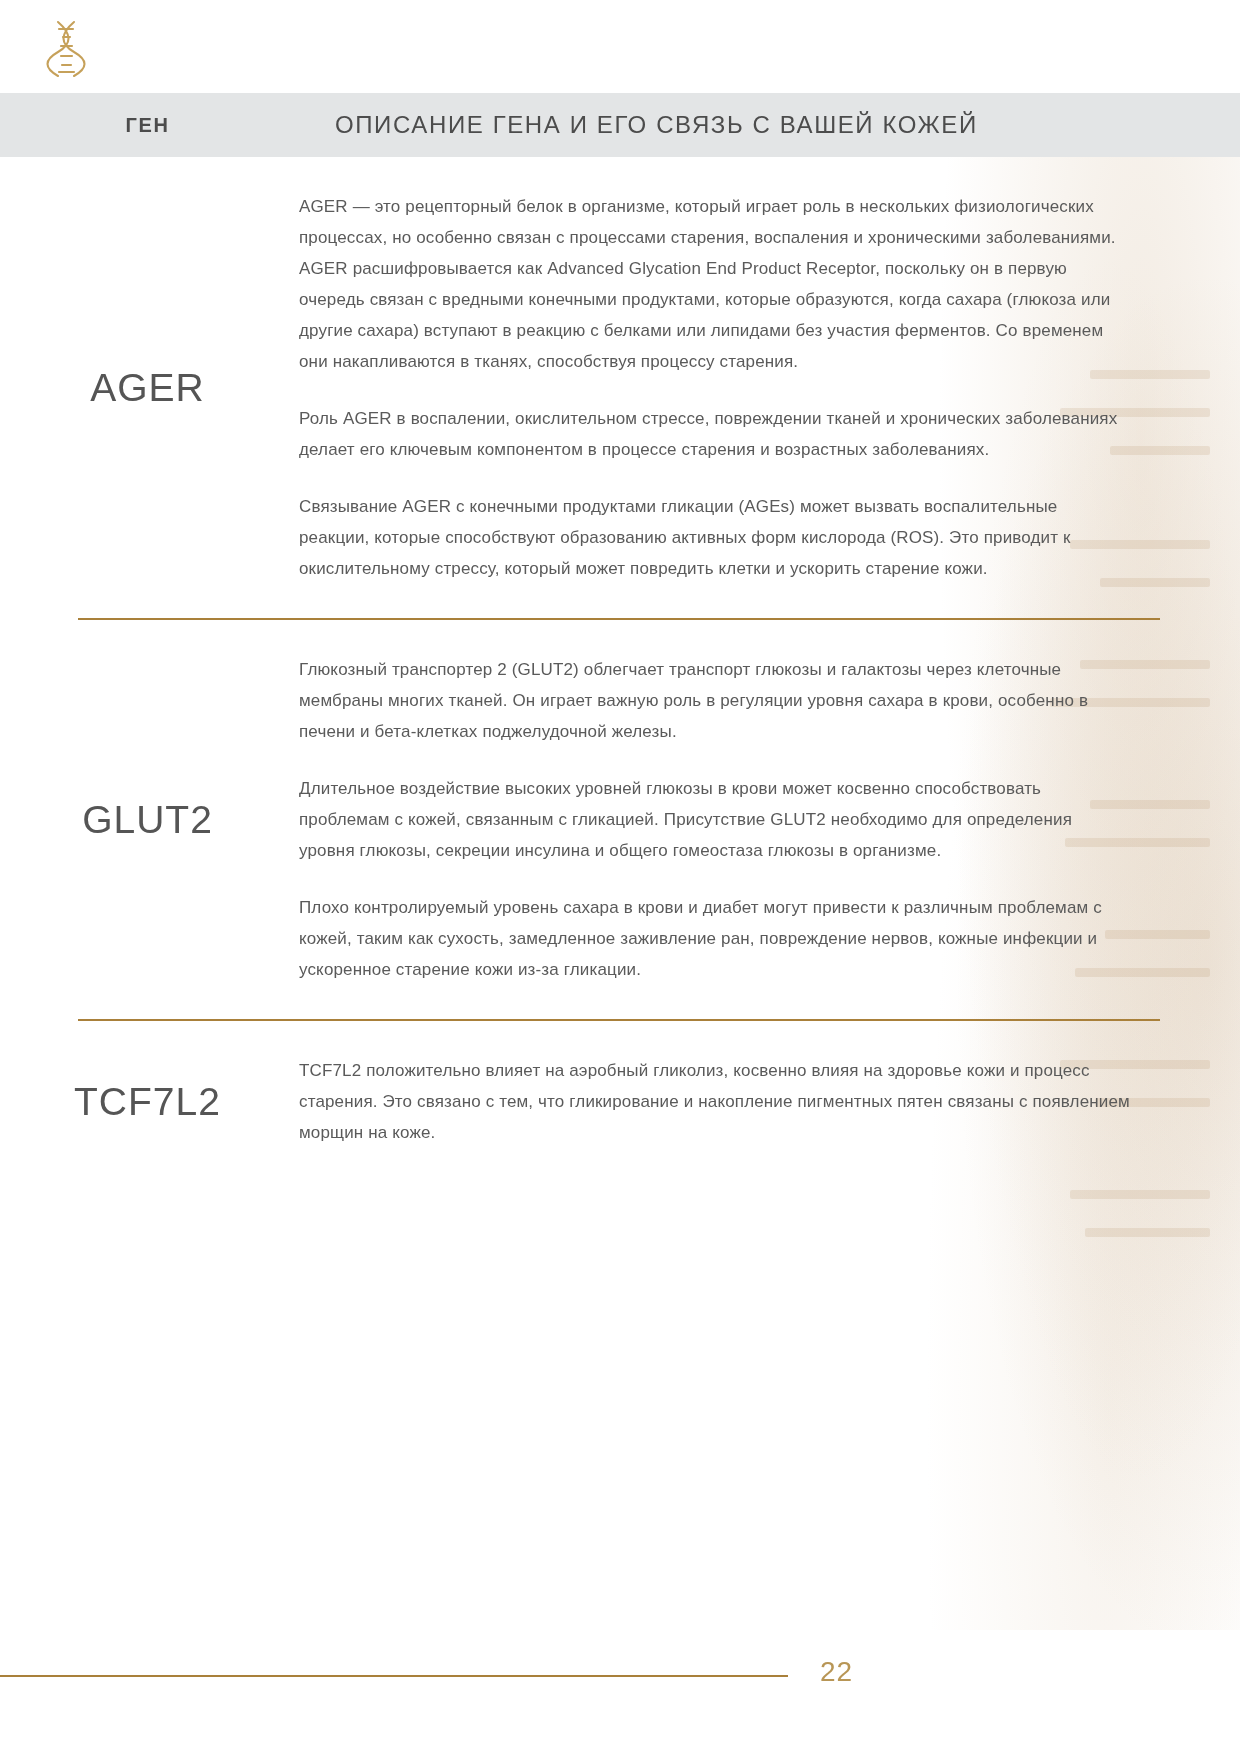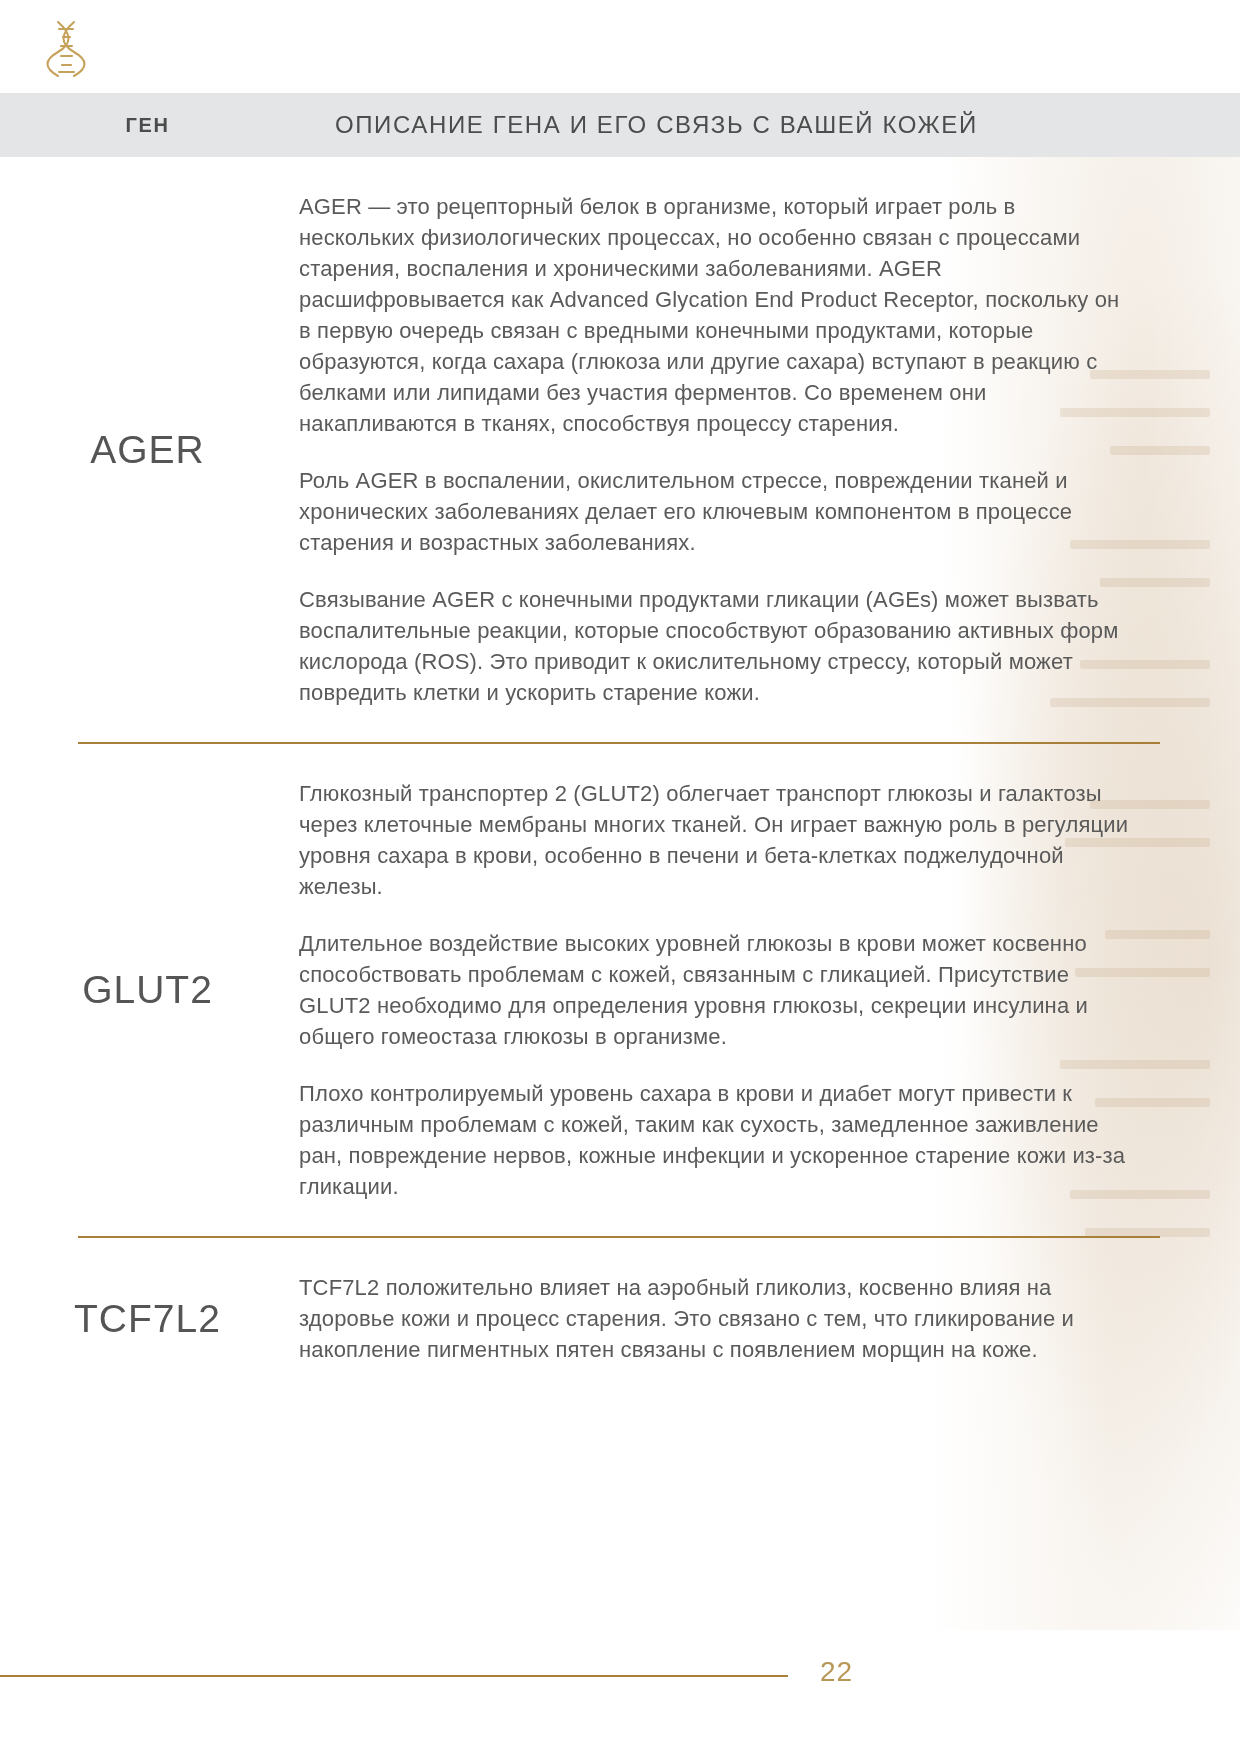--- a/index.html
+++ b/index.html
@@ -121,21 +121,21 @@
     flex: 0 0 295px;
     text-align: center;
     font-size: 39px;
     letter-spacing: 1px;
     color: #555555;
     font-weight: 400;
   }
   .gene-desc {
     flex: 1 1 auto;
     padding: 34px 110px 34px 4px;
-    font-size: 22px;
+    font-size: 17px;
     line-height: 31px;
     color: #5a5a5a;
     letter-spacing: .15px;
   }
   .gene-desc p {
     margin: 0 0 26px 0;
   }
   .gene-desc p:last-child {
     margin-bottom: 0;
   }

